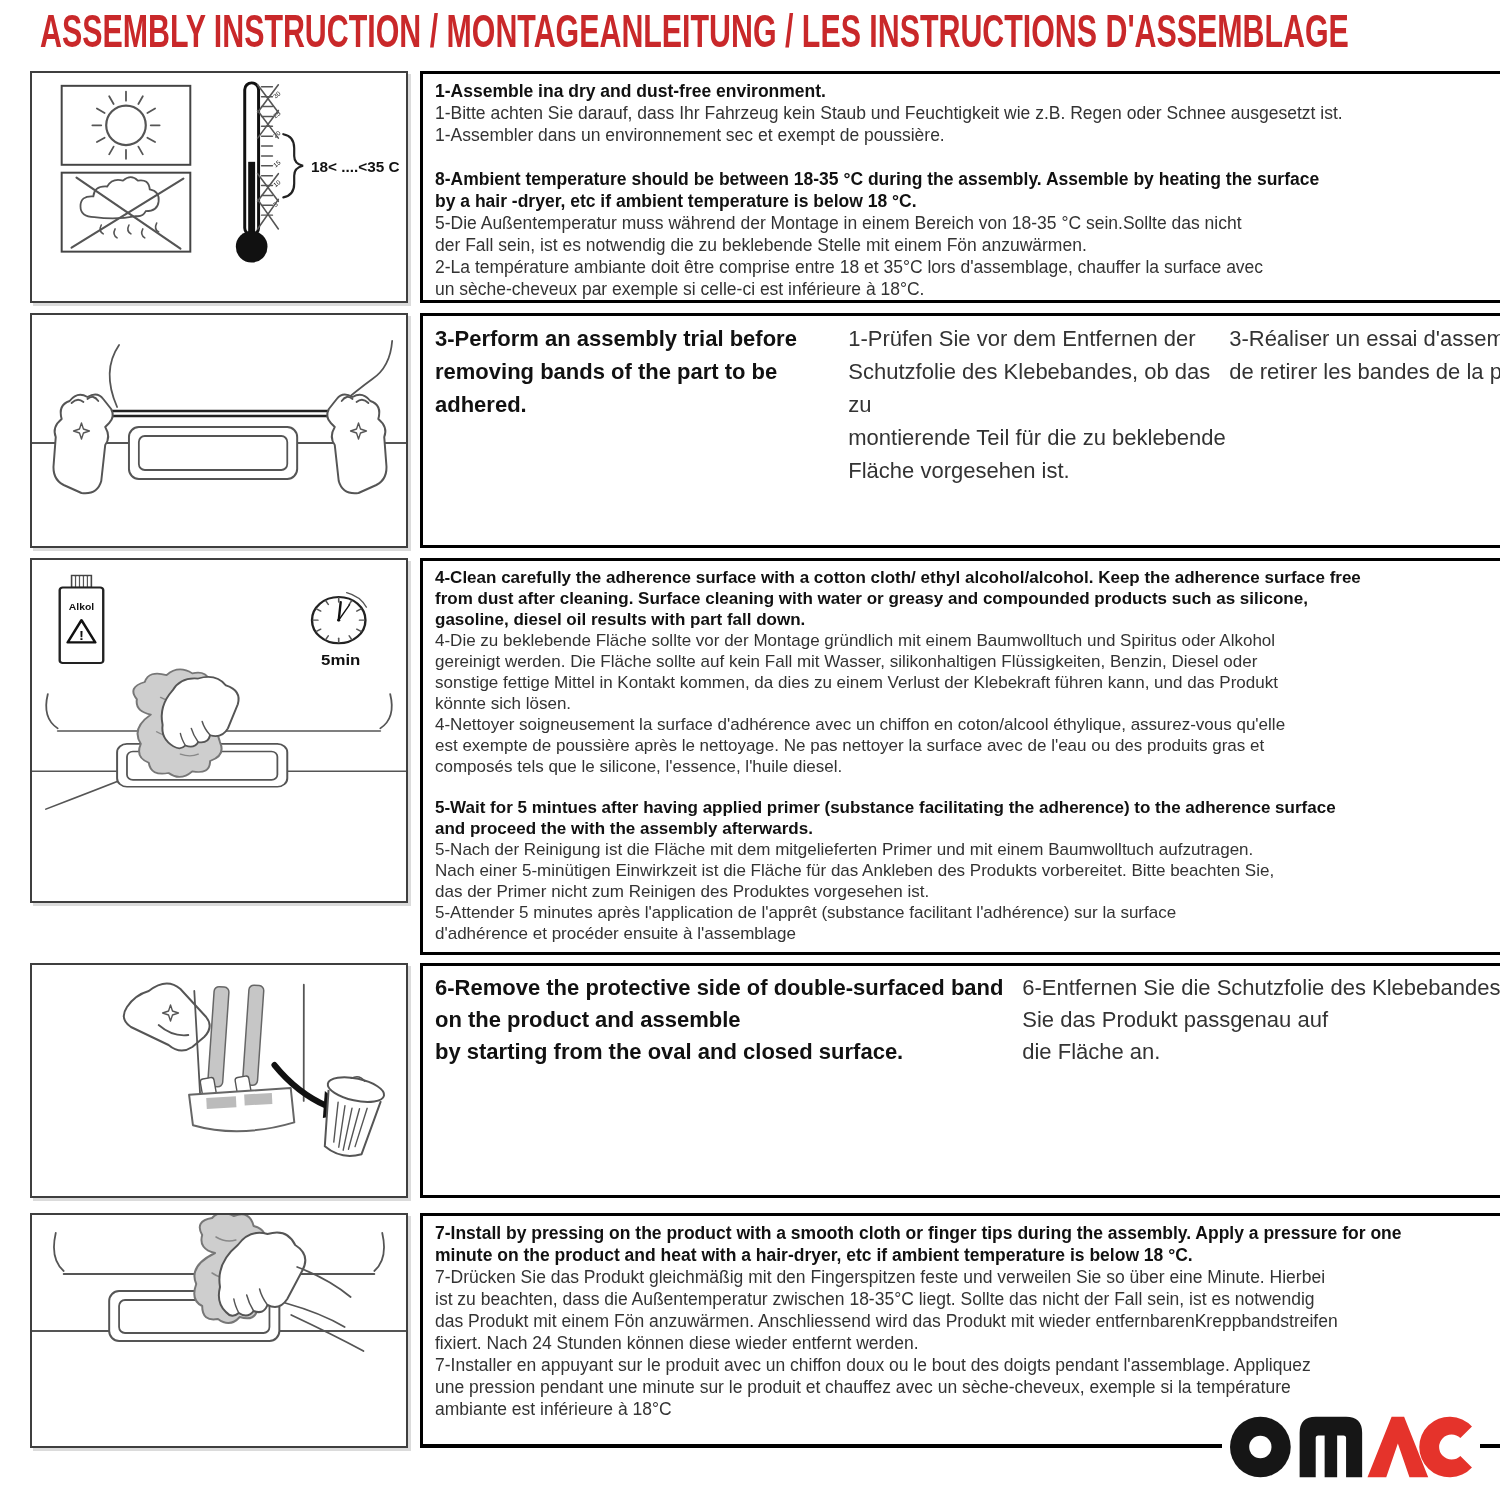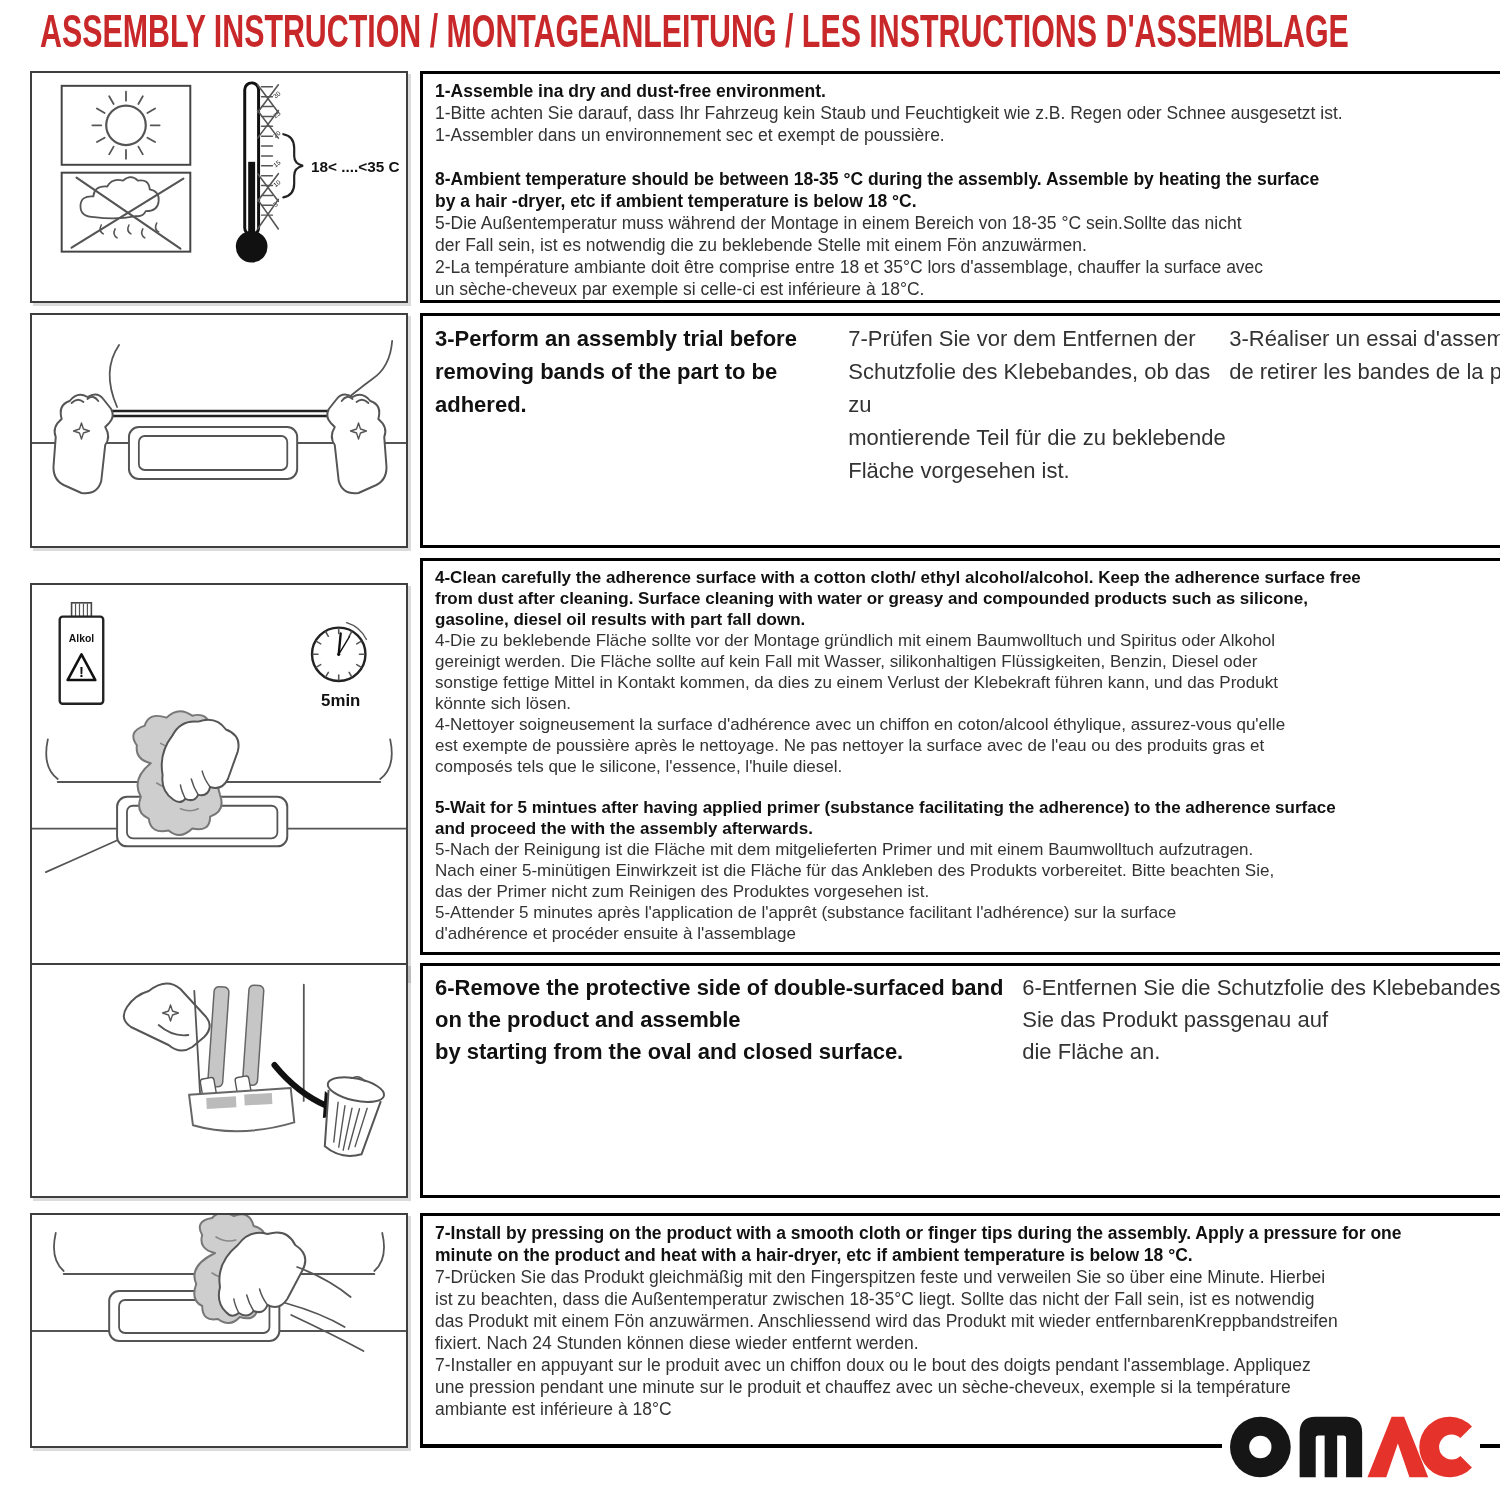--- a/index.html
+++ b/index.html
@@ -163,26 +163,26 @@
       <path class="hand" d="M18,26 Q14,12 26,8 Q34,-2 44,4 Q54,-2 60,6 L68,16 Q72,24 66,30 L62,34 Q68,44 62,52 L58,88 Q54,102 38,100 L20,92 Q8,86 10,70 L12,44 Q8,34 18,26 Z"></path>
       <path class="thin" d="M28,10 q6,-6 12,-1"></path>
         <path class="thin" d="M44,6 q6,-5 11,2"></path>
       <path class="hand" style="stroke-width:1.4" transform="translate(38,38)" d="M0,-8 L2,-2 L8,0 L2,2 L0,8 L-2,2 L-8,0 L-2,-2 Z"></path>
     </g>
   </svg>
 </div>
 
 <div class="txt-box large" style="top:313px;height:235px;">
   <p class="en">3-Perform an assembly trial before removing bands of the part to be adhered.</p>
-  <p class="de">7-Prüfen Sie vor dem Entfernen der Schutzfolie des Klebebandes, ob das zu
+  <p class="de">1-Prüfen Sie vor dem Entfernen der Schutzfolie des Klebebandes, ob das zu
 montierende Teil für die zu beklebende Fläche vorgesehen ist.</p>
   <p class="fr">3-Réaliser un essai d'assemblage avant de retirer les bandes de la pièce à coller</p>
 </div>
 
-<div class="fig-box" style="top:583px;height:397px;">
+<div class="fig-box" style="top:558px;height:345px;">
   <svg viewBox="0 0 378 397" preserveAspectRatio="none">
     <g transform="translate(28,18)">
       <rect x="12" y="0" width="20" height="14" class="ol" style="stroke-width:1.6"></rect>
       <g class="thin" style="stroke-width:1.2">
         <line x1="16" y1="1" x2="16" y2="13"></line>
           <line x1="20" y1="1" x2="20" y2="13"></line>
         <line x1="24" y1="1" x2="24" y2="13"></line>
           <line x1="28" y1="1" x2="28" y2="13"></line>
       </g>
       <rect x="0" y="14" width="44" height="88" rx="3" class="ol" style="stroke:#222;stroke-width:2.4"></rect>

